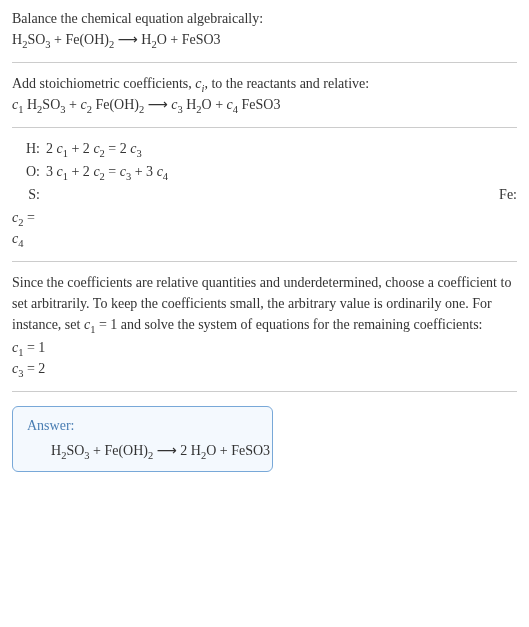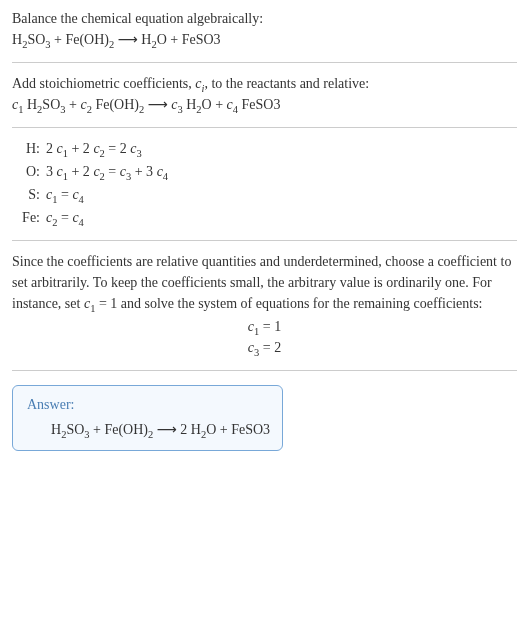--- a/index.html
+++ b/index.html
@@ -28,28 +28,27 @@
       display: grid;
       grid-template-columns: 28px auto;
       gap: 2px 6px;
       margin-top: 2px;
     }
     .atom-label {
       text-align: right;
     }
     .coeff-list {
       margin-top: 2px;
-      text-align: center;
     }
     .answer-box {
       display: inline-block;
       border: 1px solid #78a8d8;
       border-radius: 6px;
       background: #f4f9fe;
-      padding: 8px 12px 10px 14px;
+      padding: 8px 2px 10px 14px;
       margin-top: 4px;
     }
     .answer-title {
       color: #4a7eb3;
       font-size: 14px;
       margin-bottom: 4px;
     }
     .answer-eq {
       padding-left: 24px;
     }
@@ -81,21 +80,20 @@
 
 <hr class="divider">
 
 <div class="section">
   <div class="atom-grid">
       <div class="atom-label">H:</div>
       <div>2 <span style="font-style:italic">c</span><sub>1</sub> + 2 <span style="font-style:italic">c</span><sub>2</sub> = 2 <span style="font-style:italic">c</span><sub>3</sub></div>
       <div class="atom-label">O:</div>
       <div>3 <span style="font-style:italic">c</span><sub>1</sub> + 2 <span style="font-style:italic">c</span><sub>2</sub> = <span style="font-style:italic">c</span><sub>3</sub> + 3 <span style="font-style:italic">c</span><sub>4</sub></div>
       <div class="atom-label">S:</div>
-      <div><span style="font-style:italic">c</span><sub>1</sub> = <span style="font-style:italic">c</span><sub>4</sub></div>
       <div class="atom-label">Fe:</div>
       <div><span style="font-style:italic">c</span><sub>2</sub> = <span style="font-style:italic">c</span><sub>4</sub></div>
     </div>
 </div>
 
 <hr class="divider">
 
 <div class="section">
   <div>
     <span>Since the coefficients are relative quantities and underdetermined, choose a coefficient to set arbitrarily. To keep the coefficients small, the arbitrary value is ordinarily one. For instance, set </span><span><span style="font-style:italic">c</span><sub>1</sub> = 1</span><span> and solve the system of equations for the remaining coefficients:</span>

